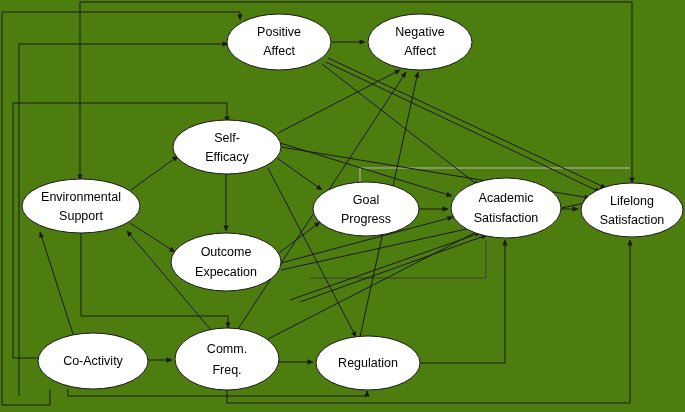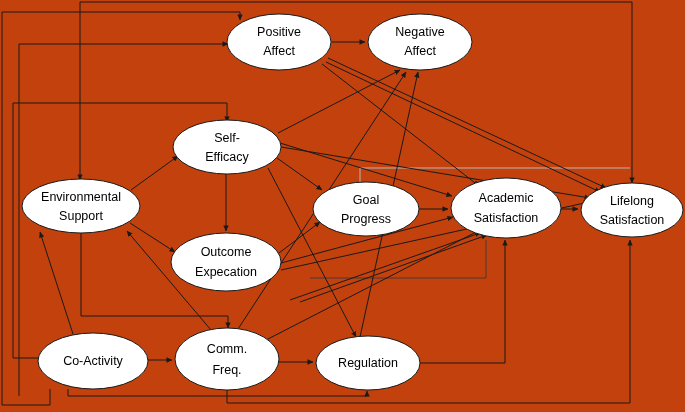--- a/index.html
+++ b/index.html
@@ -4,21 +4,21 @@
 <style>
   html, body {
     margin: 0;
     padding: 0;
     background: #ffffff;
   }
   #diagram-root {
     position: relative;
     width: 685px;
     height: 412px;
-    background: #c2410c;
+    background: #4d7c0f;
     font-family: "Liberation Sans", sans-serif;
     overflow: hidden;
   }
   svg#model-svg {
     display: block;
     width: 685px;
     height: 412px;
   }
   .node-ellipse {
     fill: #ffffff;

